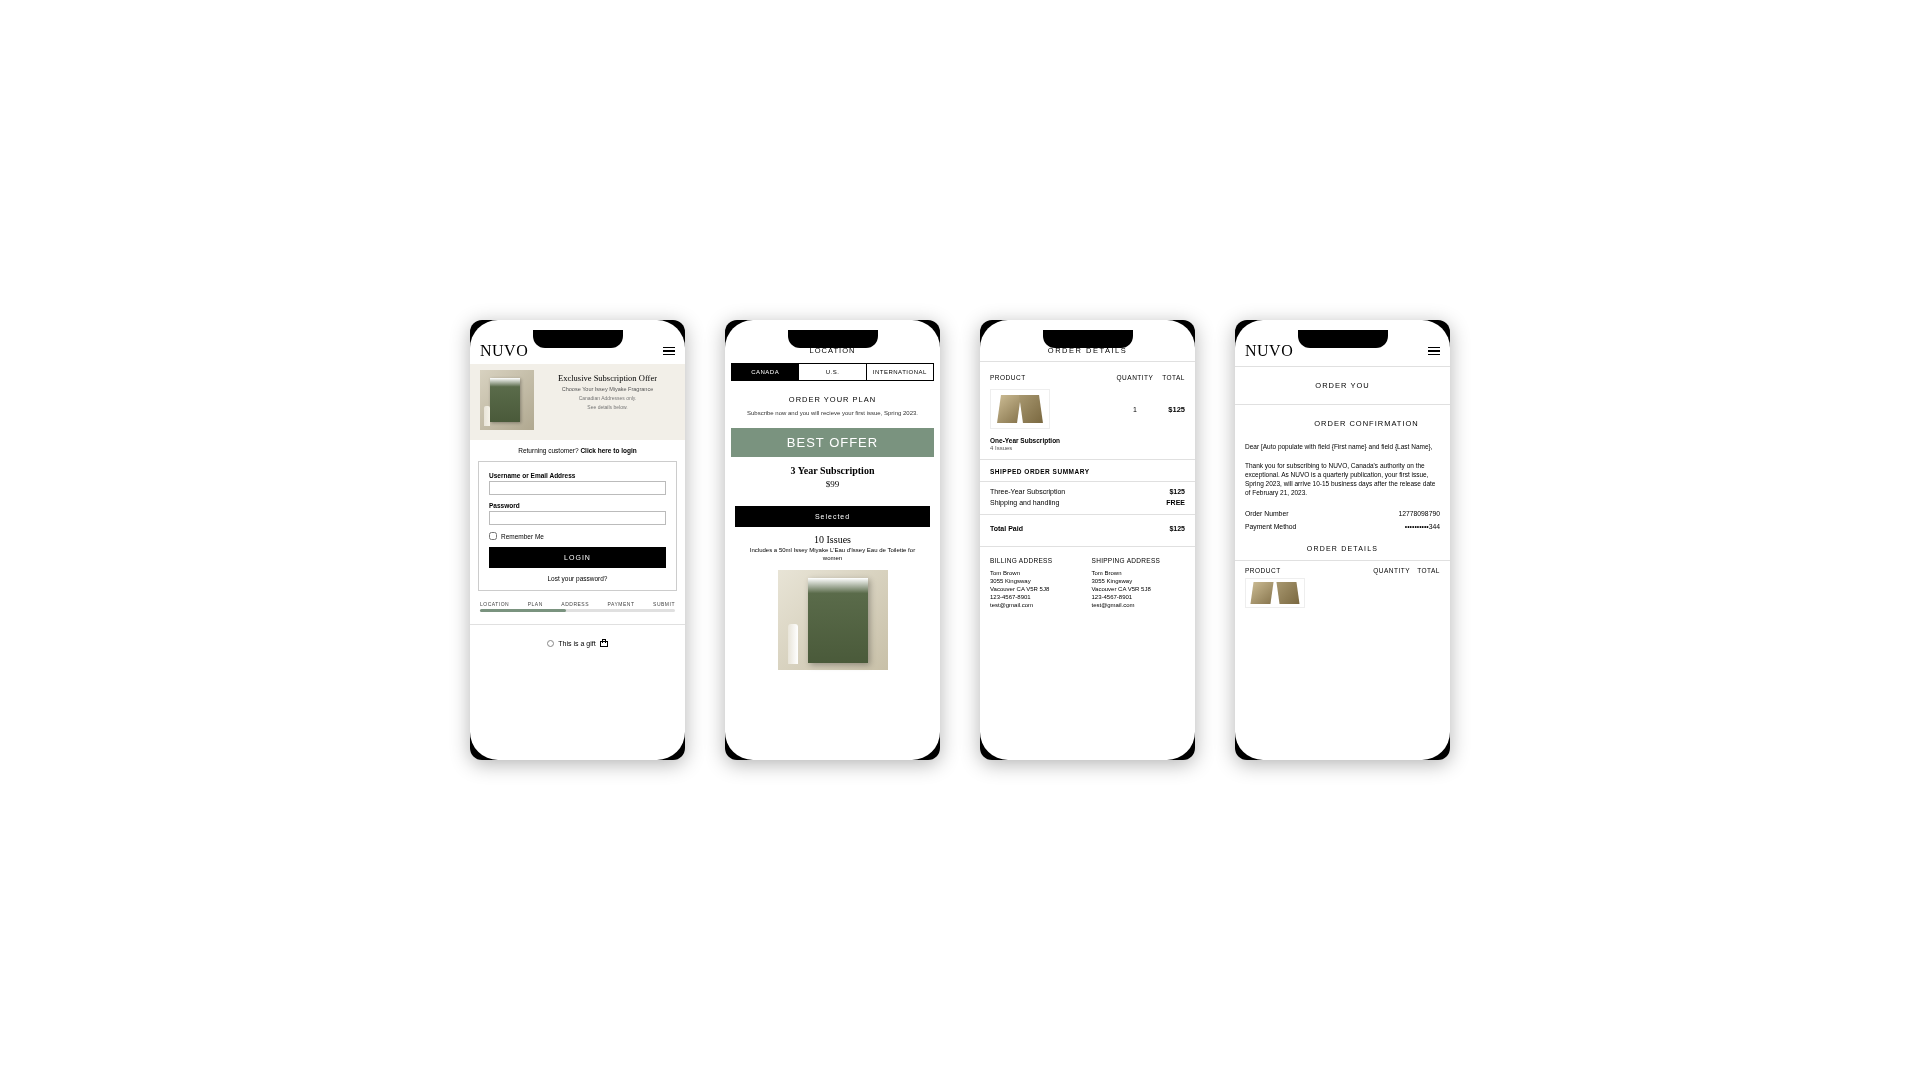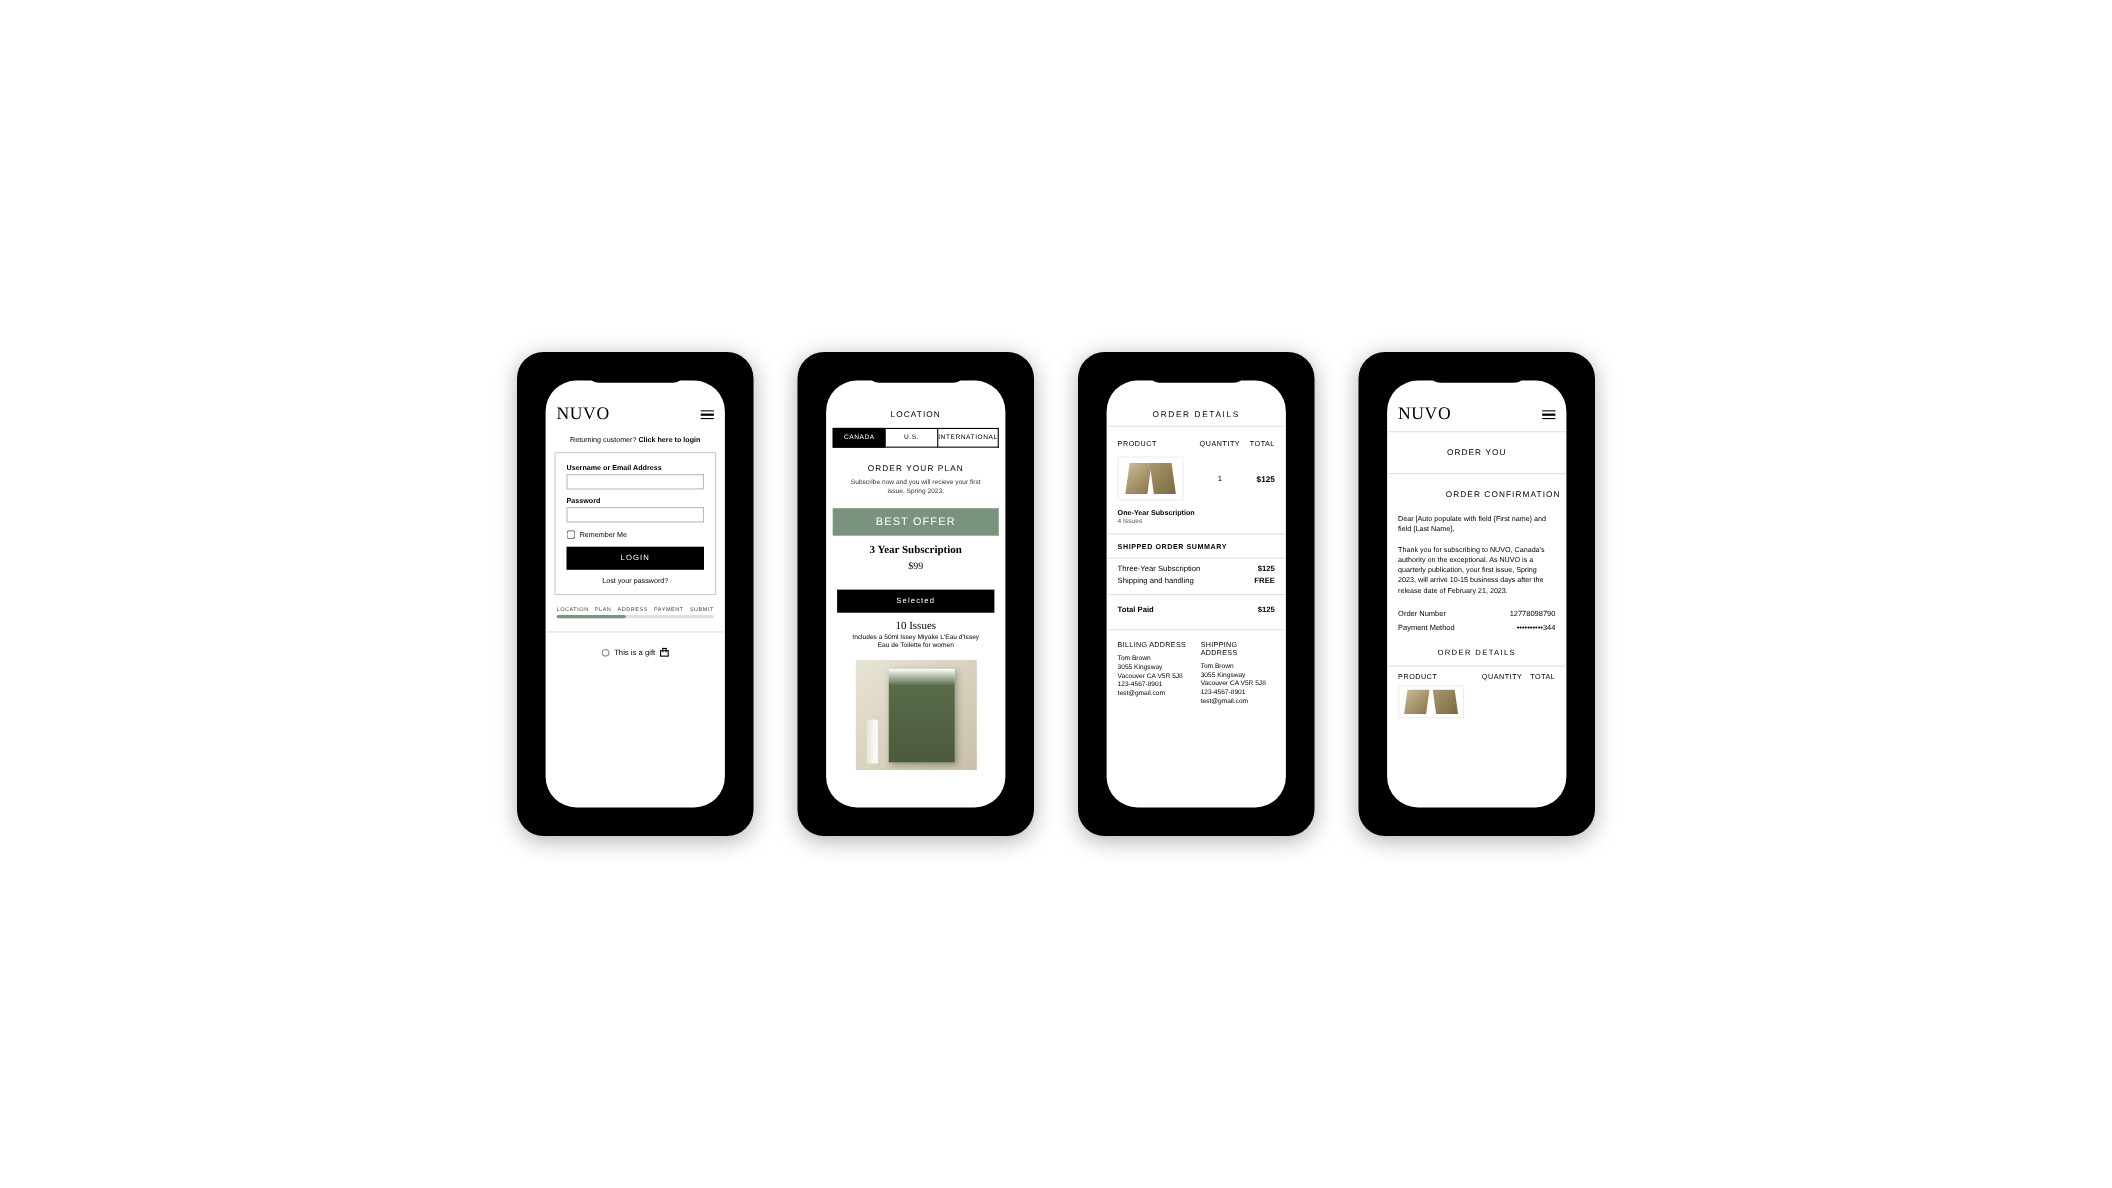--- a/index.html
+++ b/index.html
@@ -10,22 +10,22 @@
     justify-content: center;
     align-items: center;
     min-height: 100vh;
     gap: 40px;
     padding: 40px;
   }
   .phone {
     width: 215px;
     height: 440px;
     background: #000;
-    border-radius: 24px;
-    padding: 26px;
+    border-radius: 12px;
+    padding: 0;
     position: relative;
     box-shadow: 0 4px 20px rgba(0,0,0,0.3);
   }
   .phone::before {
     content: '';
     position: absolute;
     top: 10px;
     left: 50%;
     transform: translateX(-50%);
     width: 90px;
@@ -47,21 +47,21 @@
   .screen-inner { padding-top: 18px; height: 100%; overflow: hidden; }
 
   
   .header { display: flex; justify-content: space-between; align-items: center; padding: 4px 10px; }
   .logo { font-family: Georgia, serif; font-size: 16px; font-weight: 400; letter-spacing: 0.5px; }
   .hamburger { display: flex; flex-direction: column; gap: 2px; cursor: pointer; }
   .hamburger span { width: 12px; height: 1.5px; background: #000; }
   .divider { border: none; border-top: 1px solid #e0e0e0; }
   .section-title { font-size: 7.5px; letter-spacing: 1px; text-align: center; padding: 8px 0 4px; font-weight: 400; }
   .btn-black { background: #000; color: #fff; text-align: center; padding: 7px; font-size: 7px; letter-spacing: 1px; cursor: pointer; }
-  .btn-green { background: #7a937f; color: #fff; text-align: center; padding: 7px; font-size: 10px; letter-spacing: 1px; }
+  .btn-green { background: #7a937f; color: #fff; text-align: center; padding: 7px; font-size: 13px; letter-spacing: 1px; }
   .mag-thumb {
     width: 54px; height: 60px; background: linear-gradient(135deg,#d8d2c0 0%,#b0a890 100%);
     position: relative;
   }
   .mag-thumb::after {
     content: ''; position: absolute; top: 8px; left: 10px; width: 30px; height: 44px;
     background: linear-gradient(180deg,#fff 0%,#5a6b4a 20%,#4a5a3a 100%);
     box-shadow: 1px 1px 3px rgba(0,0,0,0.3);
   }
   .bottle {
@@ -152,20 +152,32 @@
   <div class="screen">
       <div class="screen-inner">
     <div class="header">
       <div class="logo">NUVO</div>
       <div class="hamburger">
             <span></span>
             <span></span>
             <span></span>
           </div>
     </div>
+    <div class="hero1">
+      <div style="position:relative;">
+        <div class="mag-thumb"></div>
+        <div class="bottle"></div>
+      </div>
+      <div class="cap">
+        <h3>Exclusive Subscription Offer</h3>
+        <p>Choose Your Issey Miyake Fragrance</p>
+        <small>Canadian Addresses only.</small>
+        <small>See details below.</small>
+      </div>
+    </div>
     <div class="returning">
       <span>Returning customer? </span><span class="link">Click here to login</span>
     </div>
     <div class="login-box">
       <label class="field-label">Username or Email Address</label>
       <input class="input" style="">
       <label class="field-label">Password</label>
       <input class="input" type="password" style="">
       <label class="remember">
         <input type="checkbox" style="">

